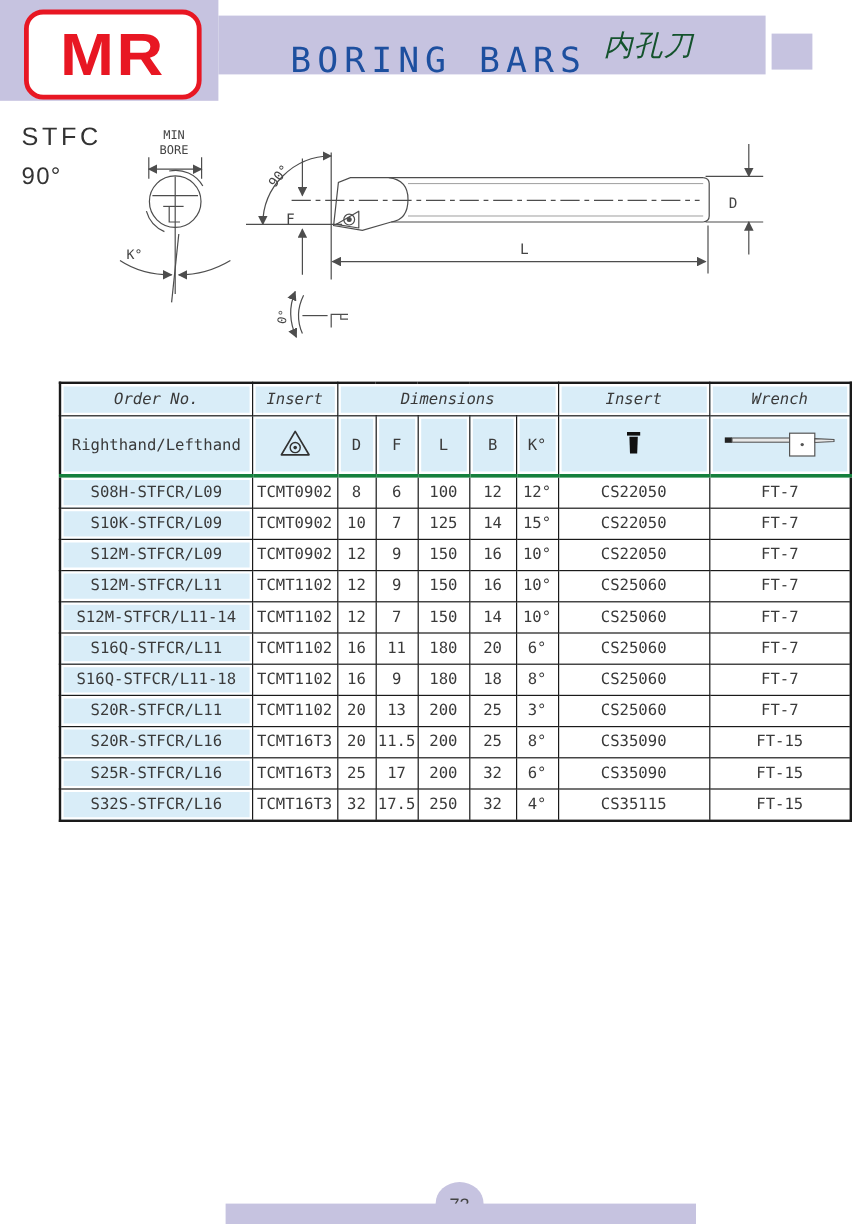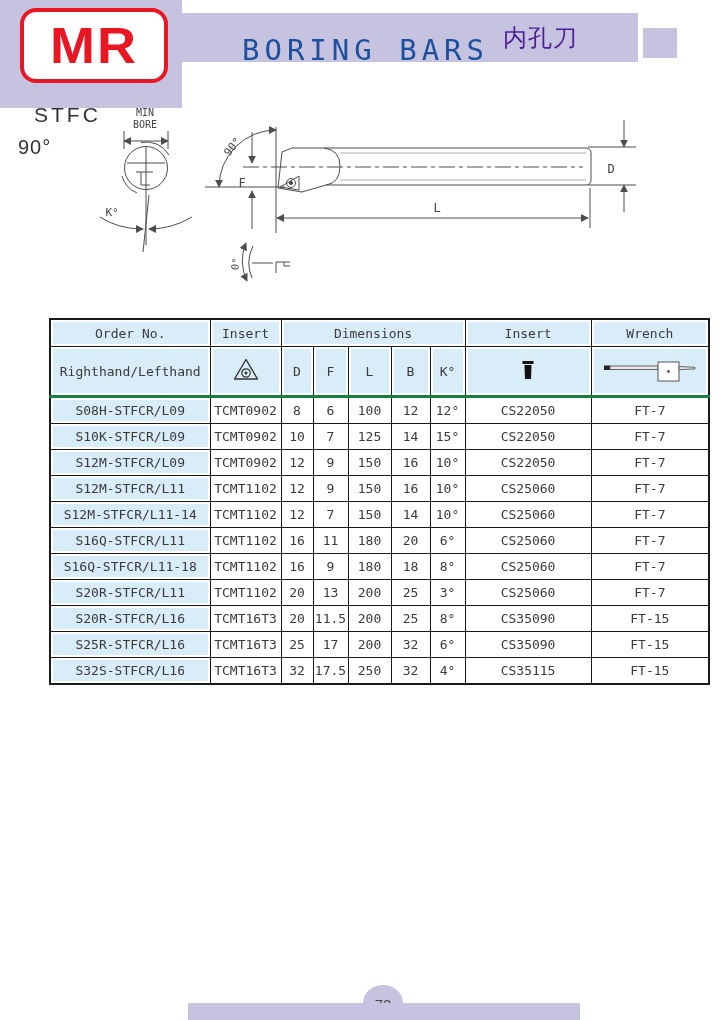--- a/index.html
+++ b/index.html
@@ -1,46 +1,46 @@
 <!DOCTYPE html>
 <html><head>
 <meta charset="utf-8">
 <style>
   html,body{margin:0;padding:0;background:#fff;}
   .page{position:relative;width:720px;height:1020px;background:#ffffff;overflow:hidden;
         font-family:"DejaVu Sans Mono","Liberation Mono",monospace;}
 
   
-  .logo-block{position:absolute;left:0;top:0;width:182px;height:108px;background:#c6c3e0;}
+  .logo-block{position:absolute;left:0;top:0;width:182px;height:84px;background:#c6c3e0;}
   .logo{position:absolute;left:20px;top:8px;width:140px;height:67px;background:#fff;
         border:4px solid #e81723;border-radius:16px;display:flex;align-items:center;justify-content:center;}
   .logo span{font-family:"Liberation Sans",sans-serif;font-weight:900;font-size:54px;
         color:#e81723;letter-spacing:2px;line-height:1;transform:scaleY(0.92);}
   .title-band{position:absolute;left:182px;top:13px;width:456px;height:49px;background:#c6c3e0;
         display:flex;align-items:center;justify-content:center;gap:14px;white-space:nowrap;}
   .title-en{font-family:"DejaVu Sans Mono",monospace;font-size:29px;color:#1d4f9f;letter-spacing:5px;margin-top:24px;}
-  .title-cn{font-family:"DejaVu Sans",sans-serif;font-size:24px;color:#4c1d95;letter-spacing:1px;}
+  .title-cn{font-family:"DejaVu Sans",sans-serif;font-size:24px;color:#14532d;letter-spacing:1px;font-style:italic;}
   .deco-square{position:absolute;left:643px;top:28px;width:34px;height:30px;background:#c6c3e0;}
 
   
   .series{position:absolute;left:18px;top:103px;color:#333;font-family:"Liberation Sans",sans-serif;}
-  .series .code{font-size:21px;letter-spacing:3px;margin-left:16px;}
+  .series .code{font-size:21px;letter-spacing:3px;}
   .series .angle{font-size:20px;letter-spacing:1px;margin-top:9px;}
 
   
   .drawing{position:absolute;left:0;top:95px;}
   .drawing text{font-family:"DejaVu Sans Mono",monospace;fill:#444;}
 
   
   table.spec{position:absolute;left:49px;top:318px;width:659px;border-collapse:collapse;
         table-layout:fixed;border:2px solid #1a1a1a;font-size:13px;color:#3a3a3a;}
   table.spec th,table.spec td{border:1px solid #1a1a1a;text-align:center;vertical-align:middle;
         padding:0;font-weight:normal;overflow:hidden;white-space:nowrap;}
   table.spec thead th{background:#d9edf8;box-shadow:inset 0 0 0 2px #fff;}
-  table.spec thead tr.grp th{height:26px;}
+  table.spec thead tr.grp th{height:26px;font-style:italic;}
   table.spec thead tr.sub th{height:48px;border-bottom:3px solid #15803d;}
   table.spec td{height:25px;background:#fff;}
   table.spec td.col-order{background:#d9edf8;box-shadow:inset 0 0 0 2px #fff;margin-top:20px;}
 
   
   .footer-bar{position:absolute;left:188px;top:1003px;width:392px;height:17px;background:#c6c3e0;}
   .page-bump{position:absolute;left:363px;top:985px;width:40px;height:36px;border-radius:50%;
         background:#c6c3e0;display:flex;align-items:center;justify-content:center;}
   .page-bump span{font-family:"Liberation Sans",sans-serif;font-size:15px;color:#444;margin-top:2px;}
 </style>

